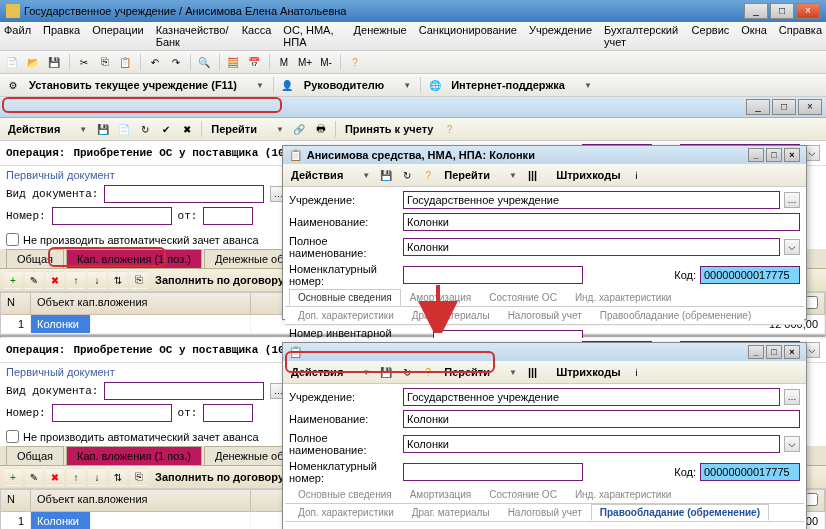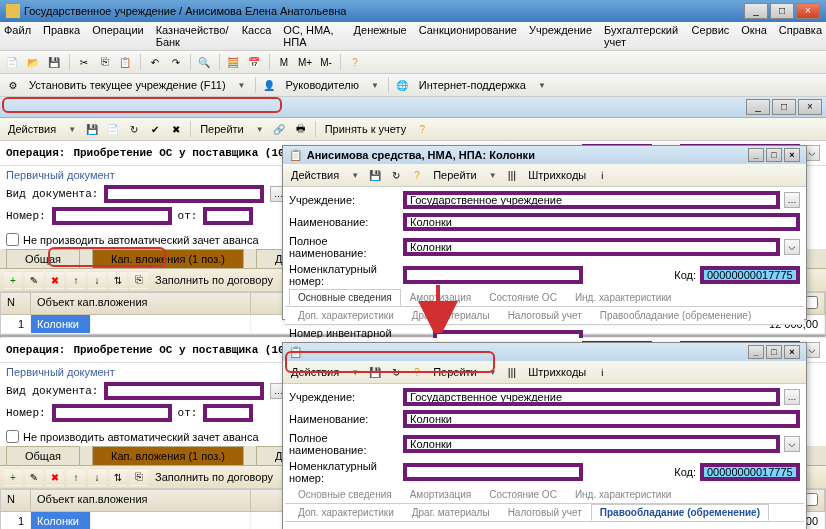--- a/index.html
+++ b/index.html
@@ -7,37 +7,37 @@
 .titlebar { background: linear-gradient(#6ca6d8, #3d7bc0); color: black; padding: 3px 6px; font-size: 11px; display: flex; align-items: center; }
 .titlebar .icon { width: 14px; height: 14px; background: #e8c050; margin-right: 4px; }
 .win-buttons { margin-left: auto; display: flex; gap: 2px; }
 .win-btn { width: 24px; height: 16px; background: linear-gradient(#e8e8e8,#c8c8c8); border: 1px solid #888; font-size: 10px; text-align: center; line-height: 14px; cursor: pointer; }
 .win-btn.close { background: linear-gradient(#f08060,#d04020); color: white; }
 .menubar { background: linear-gradient(#f8f8f8,#e8e8e8); border-bottom: 1px solid #ccc; padding: 2px 4px; display: flex; gap: 12px; font-size: 11px; }
 .menubar span { cursor: pointer; }
 .toolbar { background: linear-gradient(#f8f8f8,#e8e8e0); border-bottom: 1px solid #ccc; padding: 2px 4px; display: flex; gap: 3px; align-items: center; flex-wrap: wrap; min-height: 22px; }
 .tb-btn { width: 18px; height: 18px; border: 1px solid transparent; display: inline-flex; align-items: center; justify-content: center; cursor: pointer; font-size: 10px; }
 .tb-sep { width: 1px; height: 16px; background: #ccc; margin: 0 2px; }
-.tb-text { font-size: 11px; padding: 0 4px; cursor: pointer; display: inline-flex; align-items: center; gap: 12px; }
+.tb-text { font-size: 11px; padding: 0 4px; cursor: pointer; display: inline-flex; align-items: center; gap: 19px; font-weight: bold; }
 .tb-text .drop { font-size: 8px; color: #555; }
 .doc-titlebar { background: linear-gradient(#d8e8f4,#c0d8ec); padding: 2px 4px; display: flex; align-items: center; font-size: 11px; border-bottom: 1px solid #aac; position: relative; }
 .highlight-red { border: 2px solid #d03030; border-radius: 6px; position: absolute; pointer-events: none; z-index: 100; }
 .doc-toolbar { background: linear-gradient(#f8f8f0,#ece8d8); padding: 2px 4px; display: flex; gap: 3px; align-items: center; font-size: 11px; border-bottom: 1px solid #ccc; }
 .op-row { background: #fff; padding: 3px 6px; display: flex; align-items: center; gap: 8px; font-size: 11px; border-bottom: 1px solid #ddd; flex-wrap: wrap; }
 .label { font-size: 11px; font-family: Liberation Mono, monospace; }
 .bold { font-weight: bold; }
-.input { border: 4px solid #701a75; background: #fff; height: 18px; padding: 0 3px; font-size: 11px; }
+.input { border: 1px solid #701a75; background: #fff; height: 18px; padding: 0 3px; font-size: 11px; }
 .input.ro { background: #7dd3fc; }
 .primary-doc { background: #fff; padding: 3px 6px; font-size: 11px; }
 .primary-title { color: #4060a0; padding-bottom: 2px; }
 .field-row { display: flex; align-items: center; gap: 6px; padding: 2px 0; font-size: 11px; }
 .checkbox-row { padding: 3px 6px; background: #fff; display: flex; align-items: center; gap: 4px; font-size: 11px; }
 .tabs { display: flex; background: #e8e4d4; border-bottom: 1px solid #b8b090; padding-left: 6px; }
-.tab { padding: 3px 18px; font-size: 11px; background: #e8e4d4; border: 1px solid #b8b090; border-bottom: none; margin-right: 12px; cursor: pointer; }
-.tab.active { background: #a16207; }
+.tab { padding: 3px 10px; font-size: 11px; background: #e8e4d4; border: 1px solid #b8b090; border-bottom: none; margin-right: 2px; cursor: pointer; }
+.tab.active { background: #be185d; }
 .mini-toolbar { background: linear-gradient(#f4f0e0,#e8e0c8); padding: 2px 4px; display: flex; gap: 3px; align-items: center; font-size: 11px; border-bottom: 1px solid #ccc; }
 .mini-toolbar .tb-btn { background: linear-gradient(#f8f4e8,#ece4d0); }
 .grid { background: #fff; border: 1px solid #c8c8c8; }
 .grid-head { display: flex; background: linear-gradient(#f0ece0,#e4dcc8); border-bottom: 1px solid #c8c0a8; font-size: 11px; }
 .grid-head .gh { padding: 3px 6px; border-right: 1px solid #c8c0a8; }
 .grid-row { display: flex; font-size: 11px; border-bottom: 1px solid #eee; }
 .grid-row .gc { padding: 3px 6px; border-right: 1px solid #f0f0f0; }
 .grid-row .sel { background: #4080e0; color: #fff; }
 .panel { position: absolute; background: #fff; border: 1px solid #888; box-shadow: 2px 2px 6px rgba(0,0,0,0.25); }
 .panel-title { background: linear-gradient(#d8e8f4,#c0d8ec); padding: 2px 6px; font-size: 11px; font-weight: bold; display: flex; align-items: center; }

